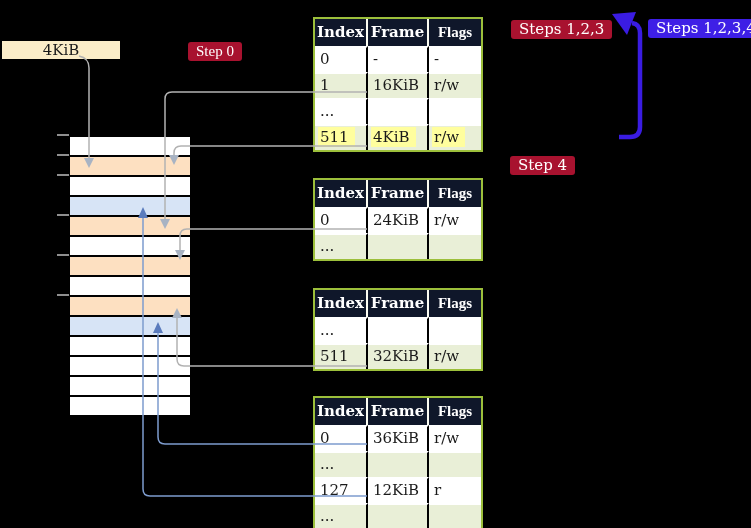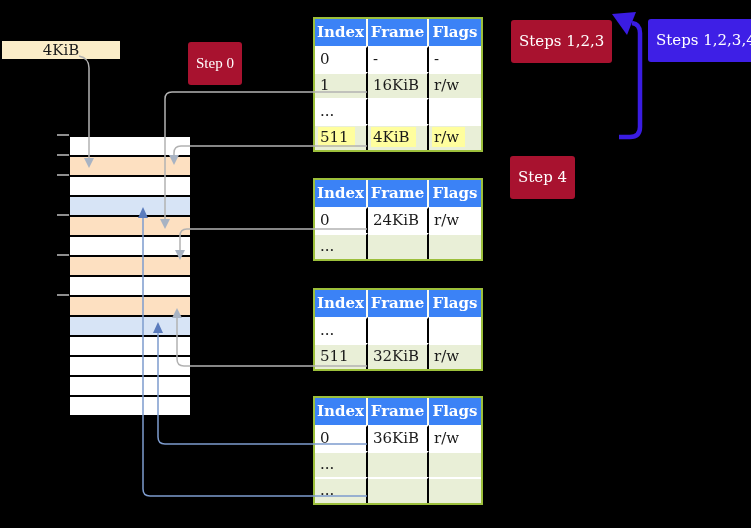--- a/index.html
+++ b/index.html
@@ -8,21 +8,21 @@
     font-family:"DejaVu Serif","Liberation Serif",serif;
   }
   
   .label-box{
     position:absolute;left:2px;top:41px;width:118px;height:18px;
     background:#fbedc8;color:#1a1a1a;font-size:15px;line-height:18px;text-align:center;
   }
   
   .badge{
     position:absolute;color:#fff;font-size:15px;line-height:17px;
-    padding:13px 8px;border-radius:3px;white-space:nowrap;z-index:6;
+    padding:1px 8px;border-radius:3px;white-space:nowrap;z-index:6;
   }
   .badge.red{background:#a8122f;}
   .badge.blue{background:#3e1fe6;}
   #badge-step0{left:188px;top:42px;font-family:Liberation Serif, serif;}
   #badge-steps123{left:511px;top:20px;}
   #badge-steps1234{left:648px;top:19px;}
   #badge-step4{left:510px;top:156px;}
   
   #memory-strip{
     position:absolute;left:70px;top:135px;width:120px;height:282px;
@@ -33,25 +33,25 @@
   .mrow.orange{background:#fde0c1;}
   .mrow.blue{background:#d7e4f6;}
   .tick{position:absolute;left:57px;width:12px;height:2px;background:#8f8f8f;}
   
   .ptable{
     position:absolute;left:313px;width:166px;
     border:2px solid #9cbf3b;background:#fff;z-index:2;
   }
   .prow{display:grid;grid-template-columns:53px 61px 52px;}
   .prow.header .cell{
-    background:#3b82f6;color:#fff;font-weight:bold;font-size:15px;
+    background:#0f172a;color:#fff;font-weight:bold;font-size:15px;
     height:27px;line-height:27px;text-align:center;
     border-right:2px solid #fbfcf2;box-sizing:border-box;
   }
-  .prow.header .cell:last-child{border-right:none;}
+  .prow.header .cell:last-child{border-right:none;font-family:Liberation Serif, serif;}
   .prow.body .cell{
     height:26px;box-sizing:border-box;font-size:15px;line-height:22px;
     color:#1a1a1a;padding-left:5px;border-top:2px solid #fff;
     border-right:2px solid #000;background:#fff;overflow:hidden;
   }
   .prow.body .cell:last-child{border-right:none;}
   .prow.body.shaded .cell{background:#e9efd7;}
   .hl{background:#fffe9e;display:inline-block;padding:0 6px 0 2px;margin-left:-2px;line-height:20px;}
   #table-1{top:17px;}
   #table-2{top:178px;}
@@ -166,20 +166,25 @@
       <div class="prow body">
         <div class="cell">0</div>
         <div class="cell">36KiB</div>
         <div class="cell">r/w</div>
       </div>
       <div class="prow body shaded">
         <div class="cell">...</div>
         <div class="cell"></div>
         <div class="cell"></div>
       </div>
+      <div class="prow body">
+        <div class="cell">127</div>
+        <div class="cell">12KiB</div>
+        <div class="cell">r</div>
+      </div>
       <div class="prow body shaded">
         <div class="cell">...</div>
         <div class="cell"></div>
         <div class="cell"></div>
       </div>
     </div>
 
   <svg id="overlay" width="751" height="528">
 
     <g stroke="#b2b2b2" stroke-width="1.5" fill="none">

